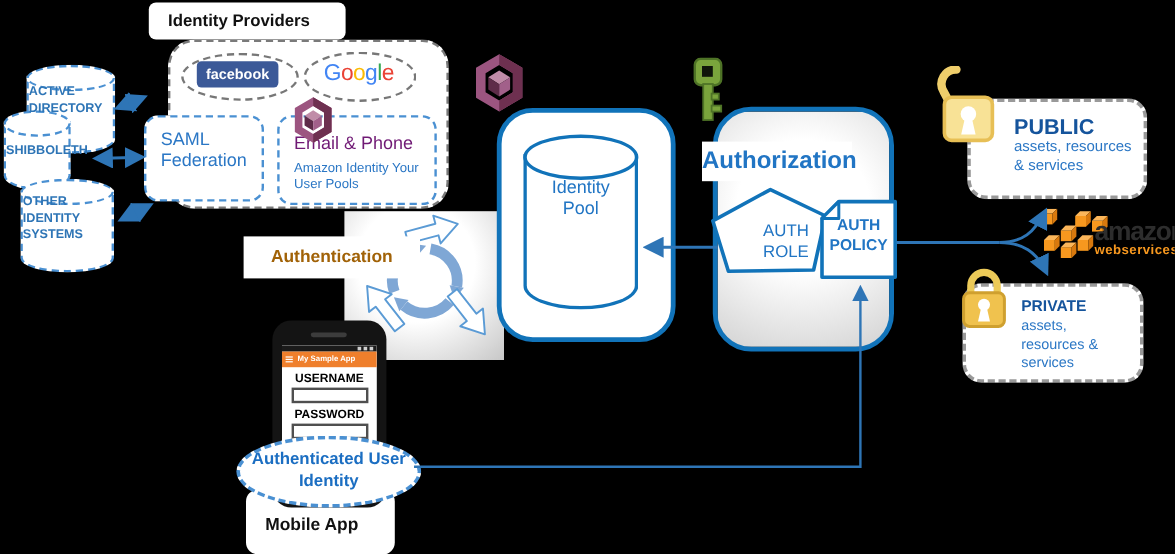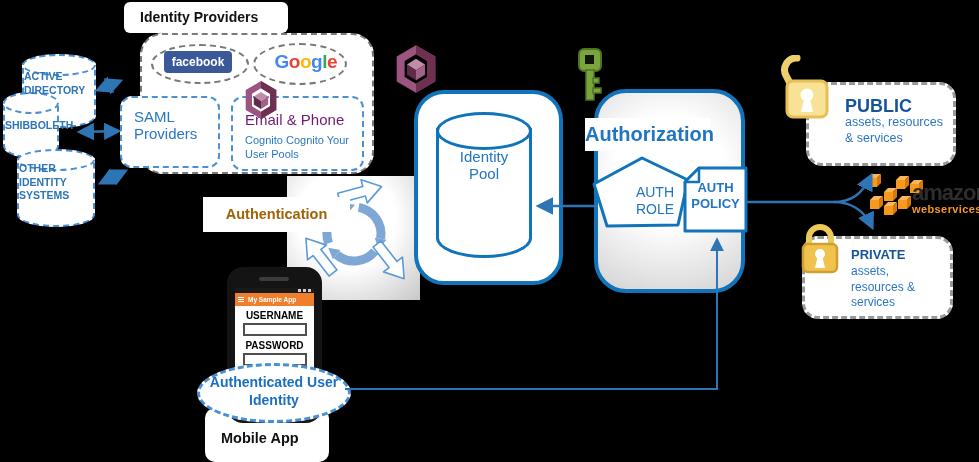--- a/index.html
+++ b/index.html
@@ -22,22 +22,22 @@
   #idp-container{left:140px;top:33px;width:230px;height:137px;background:#fff;
                  border:2px dashed #7a7a7a;border-radius:22px;}
   #idp-label{left:124px;top:2px;width:148px;height:31px;background:#fff;border-radius:6px;
              font-weight:bold;font-size:14px;color:#111;line-height:31px;padding-left:16px;}
   #fb-ellipse{left:151px;top:44px;width:94px;height:36px;border:2px dashed #777;
               border-radius:50%;background:#fff;}
   #fb-badge{left:164px;top:51px;width:68px;height:22px;background:#3b5998;border-radius:4px;
             color:#fff;font-weight:bold;font-size:12px;text-align:center;line-height:22px;}
   #g-ellipse{left:253px;top:43px;width:90px;height:38px;border:2px dashed #777;
              border-radius:50%;background:#fff;}
-  #g-logo{left:261px;top:49px;width:76px;height:26px;font-size:19px;font-weight:700;
-          text-align:right;line-height:26px;letter-spacing:-0.5px;}
+  #g-logo{left:261px;top:49px;width:76px;height:26px;font-size:19px;font-weight:400;
+          text-align:center;line-height:26px;letter-spacing:-0.5px;}
   .gc-blue{color:#4285F4;} .gc-red{color:#EA4335;} .gc-yellow{color:#FBBC05;} .gc-green{color:#34A853;}
   #saml-box{left:120px;top:96px;width:96px;height:68px;background:#fff;
             border:2.5px dashed #4a90d2;border-radius:12px;}
   #saml-text{position:absolute;left:12px;top:10px;width:80px;font-size:15px;color:#2b77c5;line-height:1.15;}
   #email-box{left:231px;top:96px;width:129px;height:71px;background:#fff;
              border:2.5px dashed #4a90d2;border-radius:12px;}
   #email-title{position:absolute;left:12px;top:13px;font-size:15px;color:#701a75;}
   #email-sub{position:absolute;left:12px;top:35px;width:112px;font-size:11px;color:#2b77c5;line-height:1.3;}
   
   #auth-square{left:287px;top:176px;width:133px;height:124px;
@@ -123,25 +123,25 @@
     <div class="cyl-body"></div>
     <div class="cyl-label" style="top:13px;">OTHER IDENTITY SYSTEMS</div>
   </div>
 
   <div class="abs" id="idp-container"></div>
   <div class="abs" id="fb-ellipse"></div>
   <div class="abs" id="fb-badge">facebook</div>
   <div class="abs" id="g-ellipse"></div>
   <div class="abs" id="g-logo"><span class="gc-blue">G</span><span class="gc-red">o</span><span class="gc-yellow">o</span><span class="gc-blue">g</span><span class="gc-green">l</span><span class="gc-red">e</span></div>
   <div class="abs" id="saml-box">
-    <div id="saml-text">SAML Providers</div>
+    <div id="saml-text">SAML Federation</div>
   </div>
   <div class="abs" id="email-box">
     <div id="email-title">Email &amp; Phone</div>
-    <div id="email-sub">Cognito Cognito Your User Pools</div>
+    <div id="email-sub">Amazon Identity Your User Pools</div>
   </div>
   <div class="abs" id="idp-label">Identity Providers</div>
 
   <svg class="layer" style="left:243px;top:80px;" width="36" height="40" viewBox="0 0 40 44">
     <path fill-rule="evenodd" d="M20,1 L37,11 V33 L20,43 L3,33 V11 Z M20,9 L10,15 V29 L20,35 L30,29 V15 Z" fill="#9c5580"></path>
     <polygon points="20,1 37,11 37,33 20,43 20,35 30,29 30,15 20,9" fill="#6e3050"></polygon>
     <polygon points="20,13 28,18 20,23 12,18" fill="#c08ca8"></polygon>
     <polygon points="12,18 20,23 20,32 12,27" fill="#5e2c49"></polygon>
     <polygon points="28,18 20,23 20,32 28,27" fill="#a2608a"></polygon>
   </svg>

